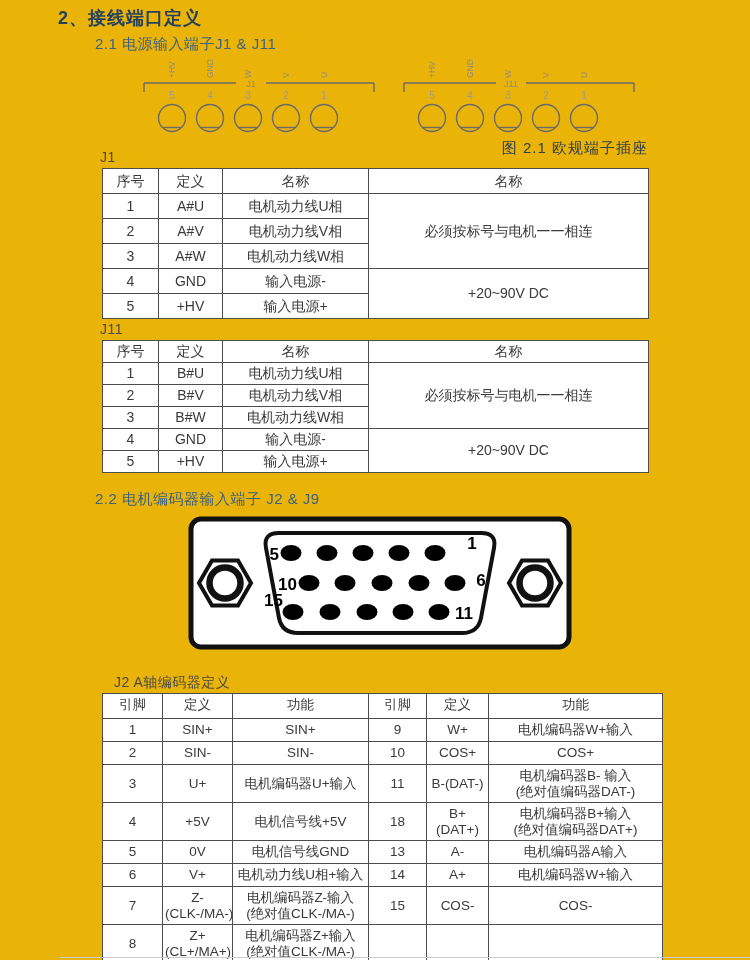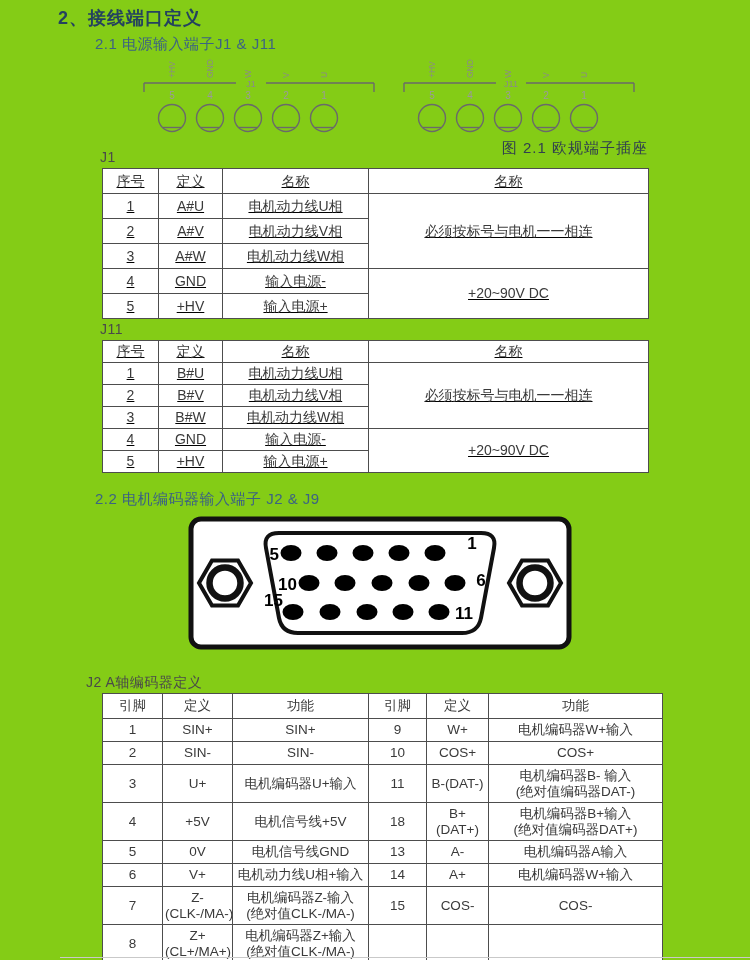--- a/index.html
+++ b/index.html
@@ -1,17 +1,17 @@
 <!DOCTYPE html>
 <html><head>
 <meta charset="utf-8">
 <style>
   html,body{margin:0;padding:0;background:#fff;}
   .page{
-    position:relative;width:750px;height:960px;background:#84cc16;overflow:hidden;
+    position:relative;width:750px;height:960px;background:#eab308;overflow:hidden;
     font-family:"Liberation Sans","DejaVu Sans",sans-serif;
   }
   .abs{position:absolute;}
   .doc-title{
     left:58px;top:6px;font-size:18px;font-weight:bold;color:#24425f;letter-spacing:1px;
   }
   .doc-sub{
     font-size:15px;color:#3c6383;letter-spacing:0.5px;margin-left:37px;
   }
   .sub1{left:58px;top:35px;}
@@ -26,24 +26,24 @@
   }
   table.def{
     border-collapse:collapse;table-layout:fixed;background:#fff;
   }
   table.def td{
     border:1px solid #4d4d4d;text-align:center;vertical-align:middle;
     color:#3a3a3a;padding:0 2px;white-space:pre-line;line-height:1.18;
     overflow:hidden;
   }
   table.j1 td{font-size:14px;}
-  table.j1 tr{height:25px;text-decoration:underline;}
+  table.j1 tr{height:25px;}
   table.j11 tr{height:22px;}
   table.j2 td{font-size:13.5px;}
-  tr.h25{height:25px;}
+  tr.h25{height:25px;font-family:Liberation Mono, monospace;}
   tr.h23{height:23px;}
   tr.h38{height:38px;}
   .page-bottom-line{
     left:60px;top:957px;width:690px;height:0;border-top:1px solid #c9c9c9;
   }
   svg{display:block;}
   svg text{font-family:"Liberation Sans","DejaVu Sans",sans-serif;}
   .conn-stroke{stroke:#6a6a6a;stroke-width:1.4;fill:none;}
   .conn-label{font-size:8.5px;fill:#8a8a8a;}
   .conn-num{font-size:10px;fill:#9a9a9a;}
@@ -248,21 +248,21 @@
     </g>
     <text class="db-bold" x="94" y="47" text-anchor="end">5</text>
     <text class="db-bold" x="112" y="77" text-anchor="end">10</text>
     <text class="db-bold" x="98" y="93" text-anchor="end">15</text>
     <text class="db-bold" x="287" y="36" text-anchor="middle">1</text>
     <text class="db-bold" x="296" y="73" text-anchor="middle">6</text>
     <text class="db-bold" x="279" y="106" text-anchor="middle">11</text>
   </svg>
 
 
-  <div class="abs tbl-label" style="left:86px;top:674px;">J2 A轴编码器定义</div>
+  <div class="abs tbl-label" style="left:114px;top:674px;">J2 A轴编码器定义</div>
 
   <table class="def j2 abs" style="left:102px;top:693px;width:560px;">
     <colgroup>
       <col style="width:60px">
         <col style="width:70px">
         <col style="width:136px">
       <col style="width:58px">
         <col style="width:62px">
         <col style="width:174px">
     </colgroup>

